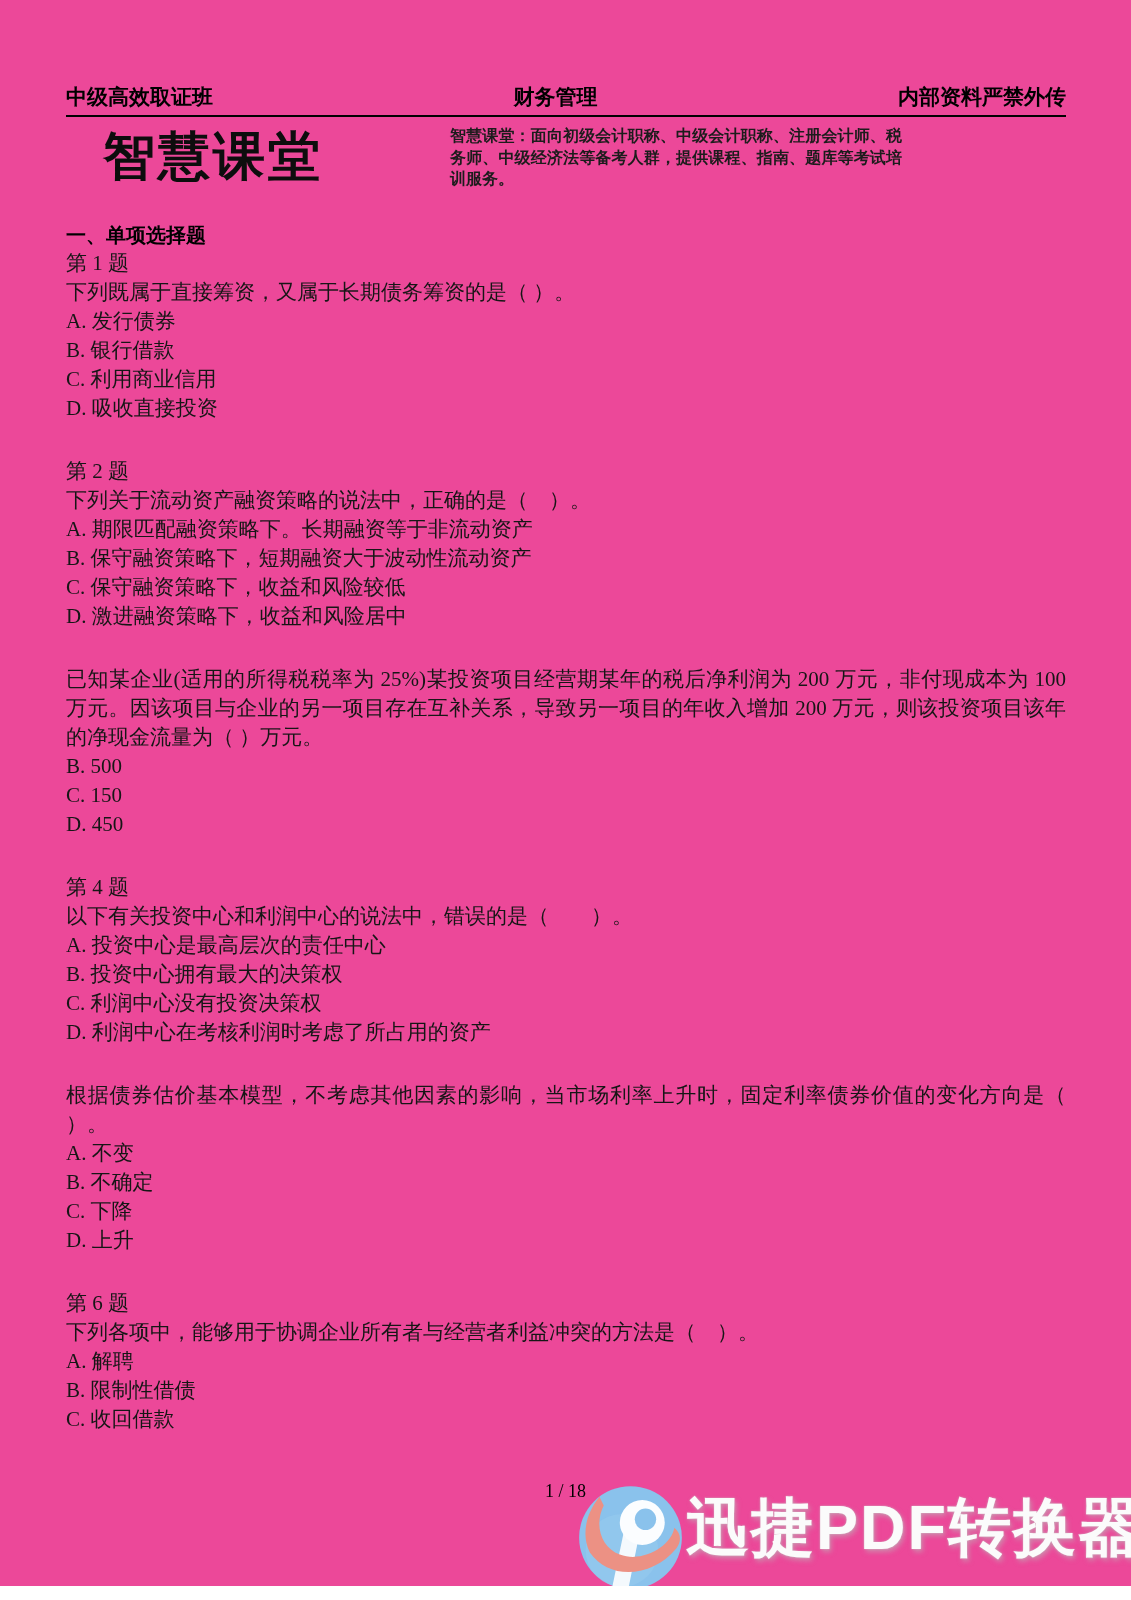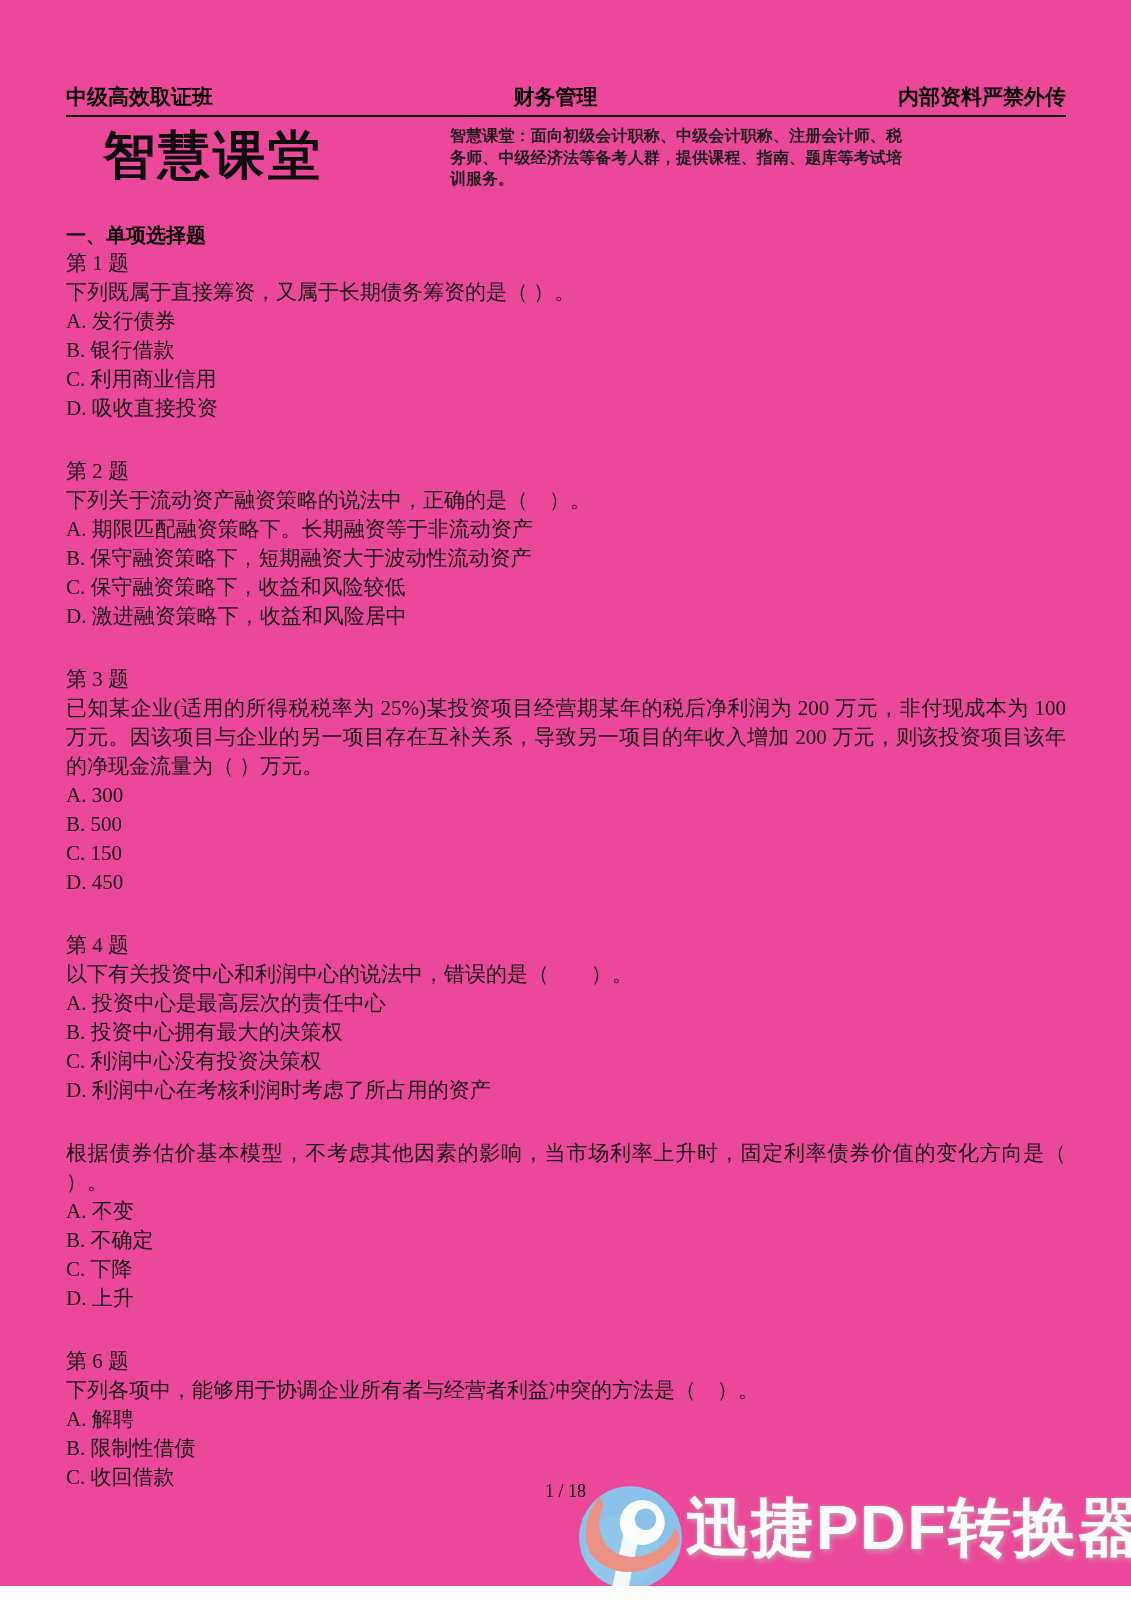--- a/index.html
+++ b/index.html
@@ -23,21 +23,21 @@
     font-family:"Liberation Sans","DejaVu Sans",sans-serif;
     font-weight:700;
     font-size:21px; line-height:25px;
     color:#000;
   }
 
   
   .brand { position:relative; height:72px; margin-top:12px; }
   .brand-logo {
     position:absolute; left:37px; top:-2px;
-    font-family:Liberation Serif, serif;
+    font-family:Liberation Sans, sans-serif;
     font-weight:900;
     font-size:52px; line-height:58px;
     letter-spacing:3px;
     color:#0d0d0d;
   }
   .brand-desc {
     position:absolute; left:384px; top:-4px;
     width:452px;
     font-family:"Liberation Sans","DejaVu Sans",sans-serif;
     font-weight:700;
@@ -110,23 +110,21 @@
     <div class="question">
       <p>第 2 题</p>
       <p class="q-stem">下列关于流动资产融资策略的说法中，正确的是（　）。</p>
       <p>A. 期限匹配融资策略下。长期融资等于非流动资产</p>
       <p>B. 保守融资策略下，短期融资大于波动性流动资产</p>
       <p>C. 保守融资策略下，收益和风险较低</p>
       <p>D. 激进融资策略下，收益和风险居中</p>
     </div>
 
     <div class="question">
-      <p>第 3 题</p>
       <p class="q-stem">已知某企业(适用的所得税税率为 25%)某投资项目经营期某年的税后净利润为 200 万元，非付现成本为 100 万元。因该项目与企业的另一项目存在互补关系，导致另一项目的年收入增加 200 万元，则该投资项目该年的净现金流量为（ ）万元。</p>
-      <p>A. 300</p>
       <p>B. 500</p>
       <p>C. 150</p>
       <p>D. 450</p>
     </div>
 
     <div class="question">
       <p>第 4 题</p>
       <p class="q-stem">以下有关投资中心和利润中心的说法中，错误的是（　　）。</p>
       <p>A. 投资中心是最高层次的责任中心</p>
       <p>B. 投资中心拥有最大的决策权</p>

